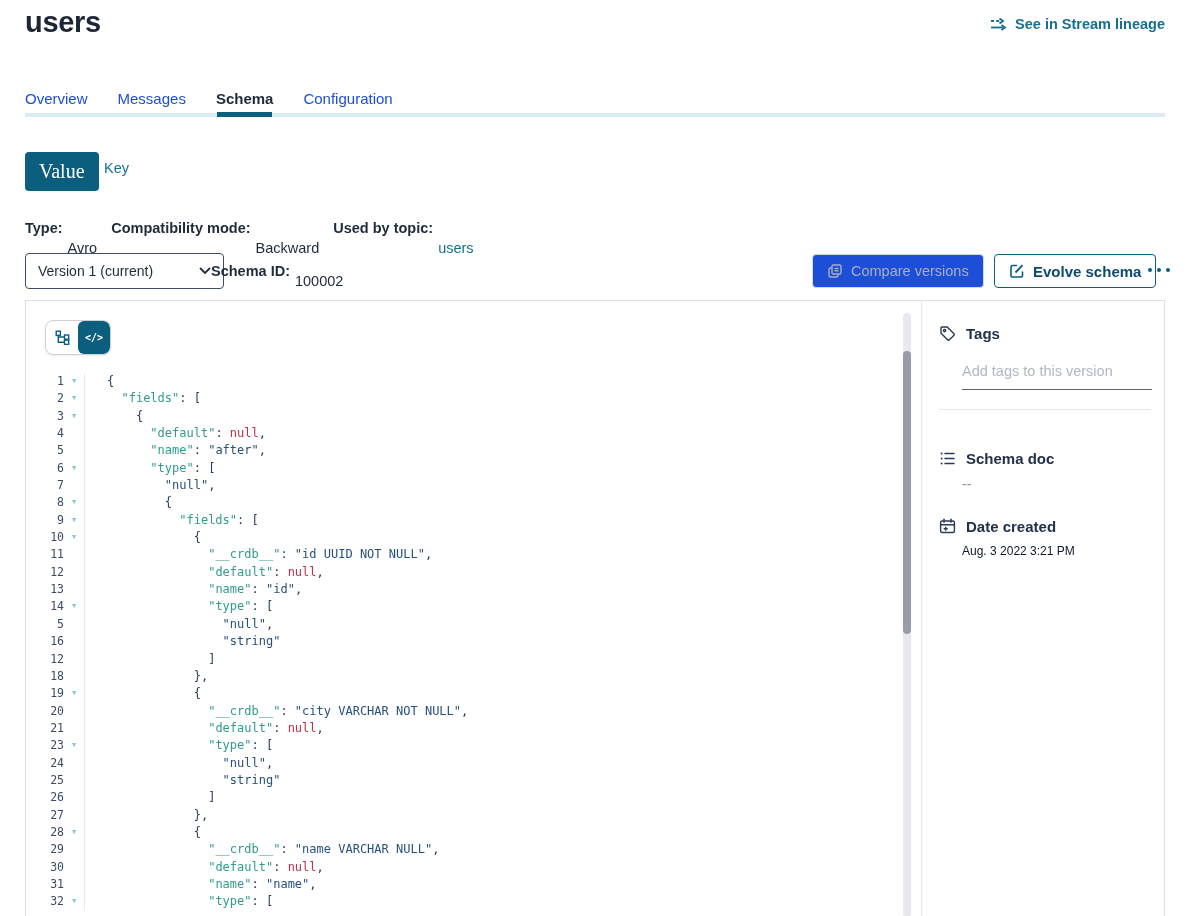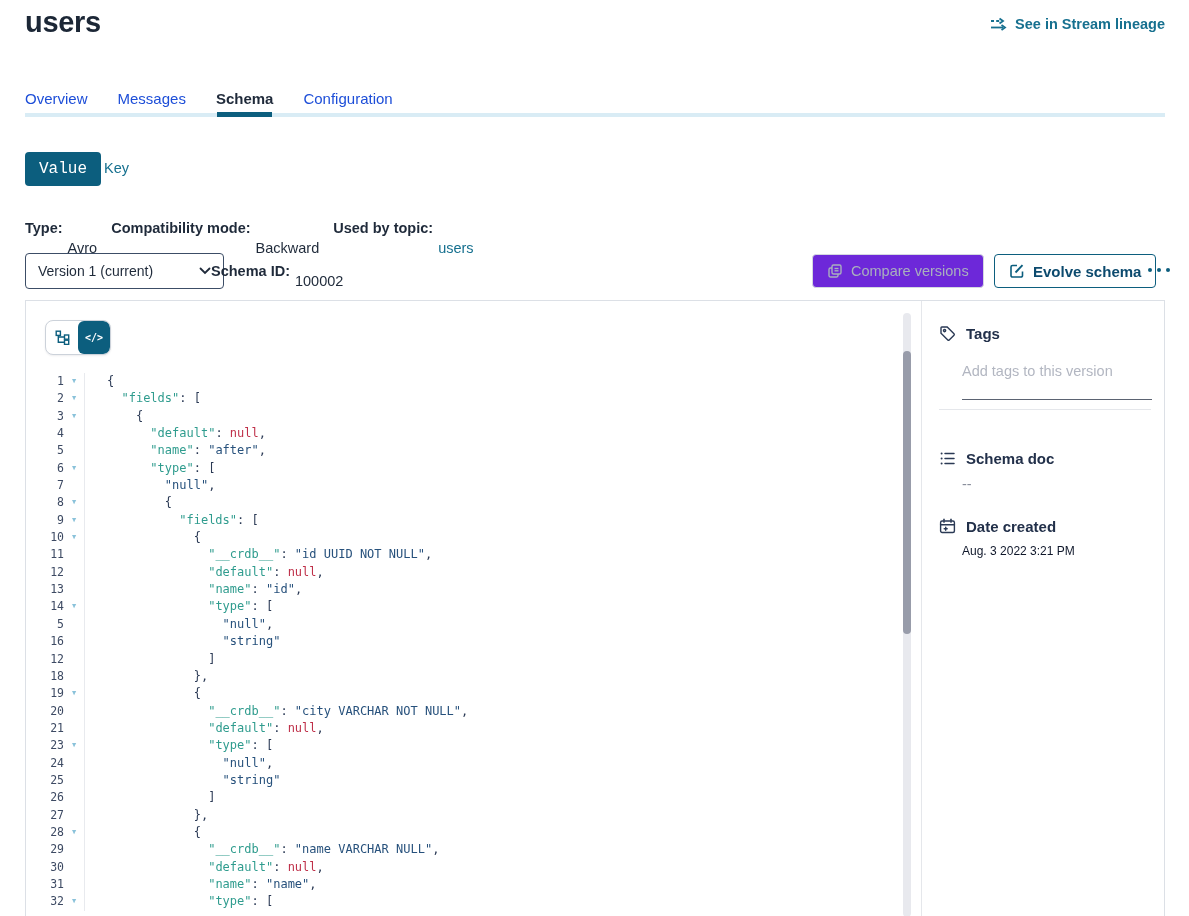--- a/index.html
+++ b/index.html
@@ -14,38 +14,38 @@
 
   
   #tabs { left:25px; top:90px; display:flex; gap:30px; font-size:15px; }
   .tab { color:#1d4ed8; font-weight:500; cursor:pointer; }
   .tab.active { color:#1f2a3a; font-weight:600; }
   #tab-track { left:25px; top:113px; width:1140px; height:4px; background:#d9ecf5; }
   #tab-active-bar { left:217px; top:112px; width:55px; height:5px; background:#0c5e7e; }
 
   
   #value-btn { left:25px; top:152px; background:#0c5e7e; color:#fff; border:none;
-    border-radius:4px; padding:8px 14px; font-size:16px; font-family:Liberation Mono, monospace; cursor:pointer; }
+    border-radius:4px; padding:8px 14px; font-size:20px; font-family:Liberation Serif, serif; cursor:pointer; }
   #key-btn { left:104px; top:160px; color:#16708f; font-size:14.5px; cursor:pointer; }
 
   
   #meta-row { left:25px; top:220px; display:flex; align-items:center; font-size:14.5px; color:#1f2a3a; }
   .meta-label { font-weight:700; }
   .meta-value { margin-left:5px;margin-top:20px; }
   .meta-group { margin-left:14px; display:flex; }
   .meta-group:first-child { margin-left:0; }
   .link-text { color:#16708f; cursor:pointer; }
 
   
   #version-select { left:25px; top:253px; width:199px; height:36px; border:1px solid #3c4d66;
     border-radius:4px; background:#fff; display:flex; align-items:center; justify-content:space-between;
     padding:0 12px; font-size:14px; color:#1f2a3a; cursor:pointer; }
   #schema-id { left:211px; top:253px; height:36px; display:flex; align-items:center; font-size:14.5px; }
   #compare-btn { left:812px; top:254px; height:34px; display:flex; align-items:center; gap:8px;
-    padding:0 14px; border:1px solid #d4d8e0; border-radius:4px; background:#6d28d9;
+    padding:0 14px; border:1px solid #d4d8e0; border-radius:4px; background:#1d4ed8;
     color:#a9b0bd; font-size:14.5px; font-family:inherit; }
   #evolve-btn { left:994px; top:254px; height:34px; display:flex; align-items:center; gap:8px;
     padding:0 14px; border:1px solid #0c5e7e; border-radius:4px; background:#fff;
     color:#0c4a6e; font-size:15px; font-weight:600; font-family:inherit; cursor:pointer; }
   #more-btn { left:1146px; top:262px; display:flex; gap:5px; cursor:pointer; padding:6px 2px; }
   #more-btn i { width:4px; height:4px; border-radius:50%; background:#0c5e7e; }
 
   
   #main-panel { left:25px; top:300px; width:1140px; height:616px;
     border:1px solid #dce0e6; border-bottom:none; display:flex; background:#fff; }
@@ -75,21 +75,21 @@
   #code-scrollbar { position:absolute; left:877px; top:12px; width:8px; height:604px;
     background:#e8e9ee; border-radius:4px; }
   #code-scroll-thumb { position:absolute; left:0; top:38px; width:8px; height:283px;
     background:#989caa; border-radius:4px; cursor:grab; }
 
   
   .side-head { position:absolute; display:flex; align-items:center; gap:10px;
     font-size:15px; font-weight:700; color:#22304a; }
   #tags-head { left:17px; top:24px; }
   #tags-input { position:absolute; left:40px; top:58px; width:190px; border:none;
-    border-bottom:1px solid #5b6372; padding:4px 0 20px 0; font-size:14.5px;
+    border-bottom:1px solid #5b6372; padding:4px 0 10px 0; font-size:14.5px;
     font-family:inherit; color:#1f2a3a; outline:none; background:transparent; }
   #tags-input::placeholder { color:#b2b6c1; }
   #side-divider { position:absolute; left:17px; top:108px; width:212px; height:1px; background:#e5e7eb; }
   #schemadoc-head { left:17px; top:149px; }
   #schemadoc-value { position:absolute; left:40px; top:175px; font-size:14.5px; color:#8a8f9c; }
   #datecreated-head { left:17px; top:217px; }
   #datecreated-value { position:absolute; left:40px; top:243px; font-size:12px; color:#0f172a; }
 
   svg { display:block; }
 </style>

